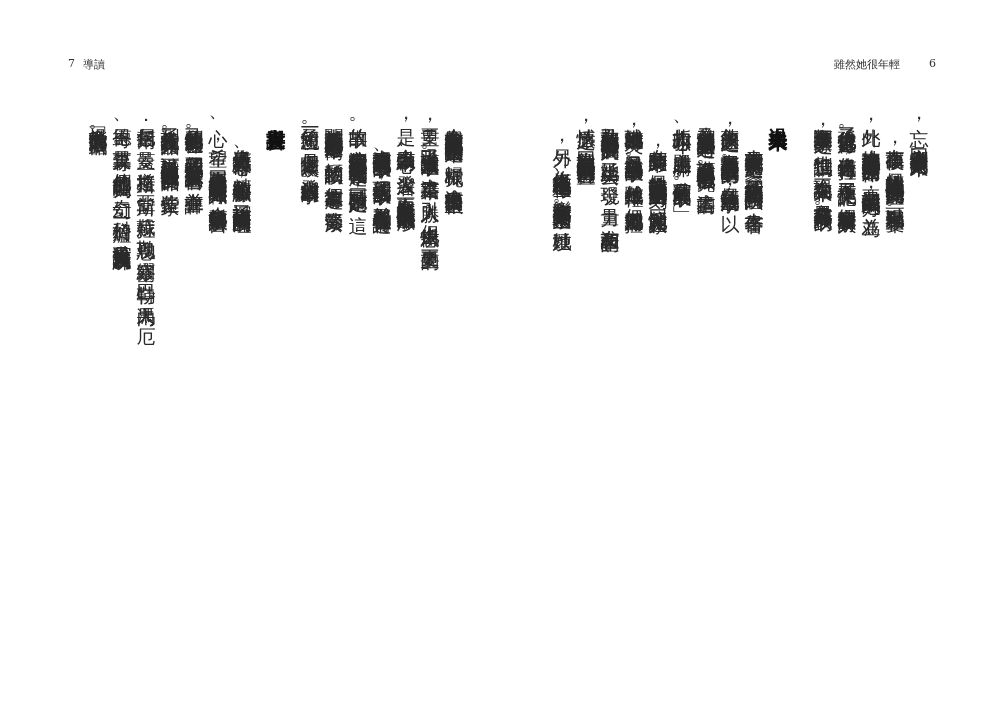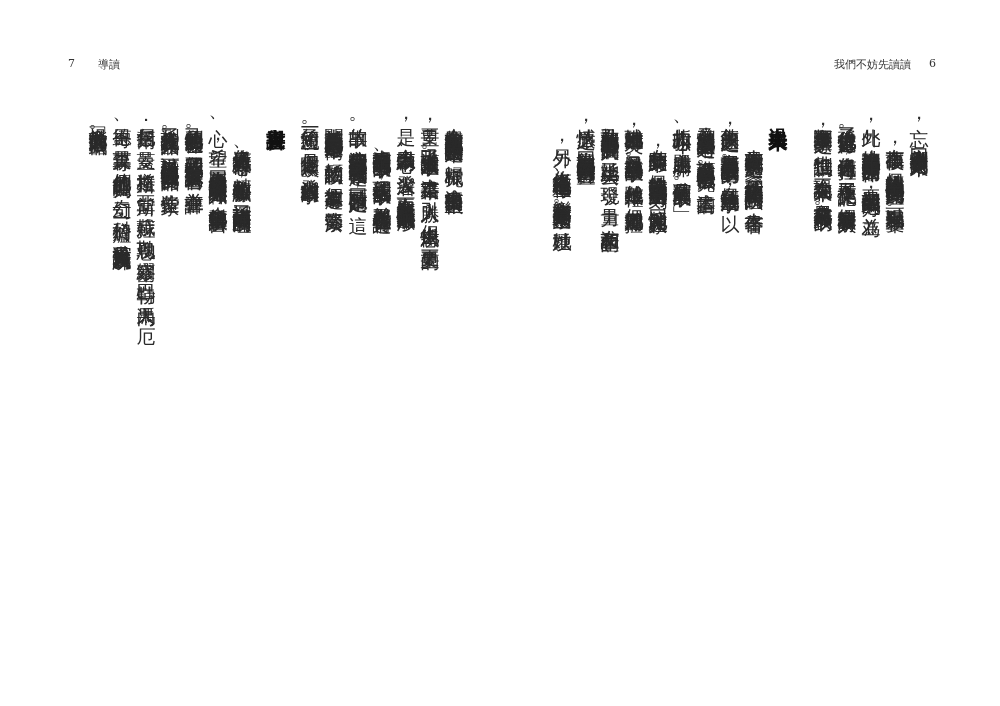--- a/index.html
+++ b/index.html
@@ -7,21 +7,21 @@
     width:1000px; height:706px; background:#ffffff; position:relative; overflow:hidden;
     font-family: "DejaVu Serif", "Liberation Serif", serif; color:#222;
   }
   .spread { position:absolute; left:0; top:0; width:1000px; height:706px; background:#fff; }
   .page { position:absolute; top:0; height:706px; }
   .page-left { left:0; width:500px; }
   .page-right { left:500px; width:500px; }
 
   .running-head { position:absolute; top:57px; font-size:11px; color:#333; white-space:nowrap; }
   .rh-left-num { left:68px; }
-  .rh-left-title { left:98px; }
+  .rh-left-title { left:83px; }
   .rh-right-title { left:834px; }
   .rh-right-num { left:929px; }
 
   .col {
     position:absolute; top:113px;
     writing-mode: vertical-rl;
     font-size:19px; line-height:24px;
     letter-spacing:0.8px;
     white-space:nowrap;
     color:#2a2a2a;
@@ -31,21 +31,21 @@
 </style>
 </head>
 <body>
 
 <div class="spread">
   <div class="page page-left">
     <span class="running-head rh-left-num">7</span>
     <span class="running-head rh-left-title">導讀</span>
   </div>
   <div class="page page-right">
-    <span class="running-head rh-right-title" style="left:334px;">我們不妨先讀讀</span>
+    <span class="running-head rh-right-title" style="left:334px;">雖然她很年輕</span>
     <span class="running-head rh-right-num" style="left:429px;">6</span>
   </div>
   <div id="columns">
       <div class="col" style="left: 443px;">令人興奮的方式讓拉丁美洲民間傳說變得生動起來。歸根究柢，這本書中提出的主題很</div>
       <div class="col" style="left: 419px;">重要，吸引了讀者進入這個故事。這本書精采、引人入勝，但也令人憤怒！更重要的</div>
       <div class="col" style="left: 395px;">是，全書以人物為中心、發人深省，而不會在解決方案上過於藝術性的虛無飄渺。</div>
       <div class="col indent" style="left: 371px;">這本書提醒我們記住過去的故事、我們現在生活的故事，並思考那些仍在等待講述</div>
       <div class="col" style="left: 347px;">的故事。它迫使我們看到故事如何透過時空將我們聯繫在一起。同時可以確定的是，這</div>
       <div class="col" style="left: 323px;">本關於反烏托邦未來的書絕對不是一本簡單、輕鬆的讀物。這個故事有趣、節奏緊湊、</div>
       <div class="col" style="left: 299px;">句子簡短統一。它是一個令人驚嘆、發人深省的科幻故事。</div>

